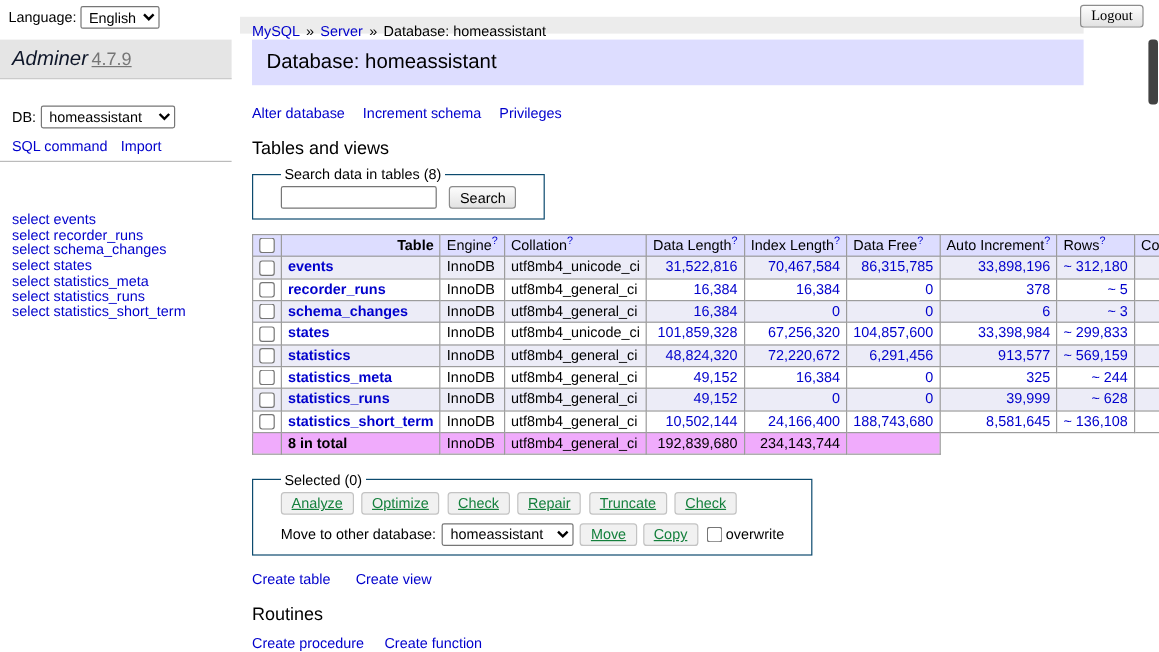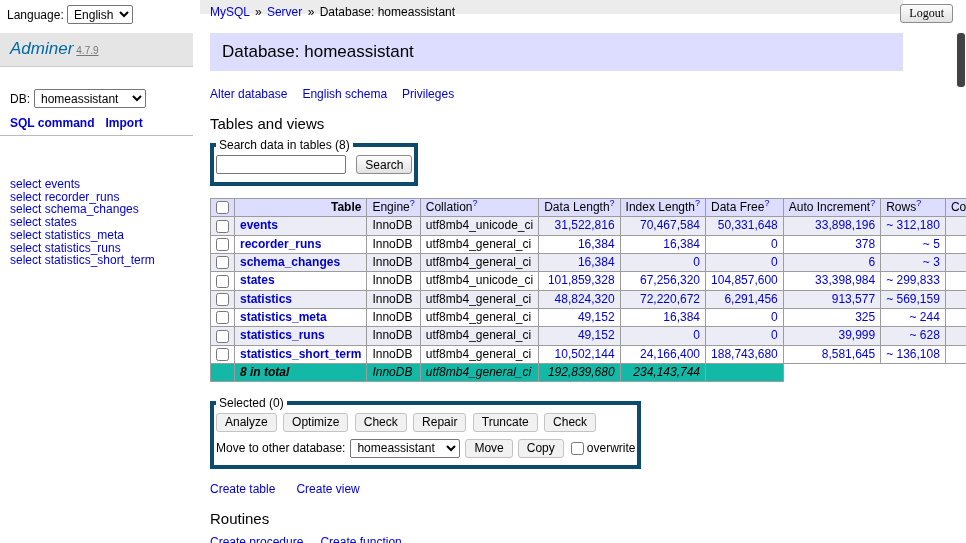--- a/index.html
+++ b/index.html
@@ -13,60 +13,60 @@
   select {
     font-family: inherit; font-size: 12px; height: 19px;
     border: 1px solid #767676; border-radius: 2px; background: #fff; padding: 0 2px;
   }
   button {
     font-family: inherit; font-size: 12px; padding: 1px 8px; height: 19px;
     border: 1px solid #8c8c8c; border-radius: 3px;
     background: linear-gradient(#fdfdfd, #e2e2e2); color: #000; cursor: pointer;
   }
   button:disabled {
-    color: #000000; border-color: #c3c3c3; background: #f1f1f1; cursor: default;
+    color: #15803d; border-color: #c3c3c3; background: #f1f1f1; cursor: default; text-decoration: underline;
   }
   input[type="checkbox"] { margin: 0; width: 13px; height: 13px; vertical-align: middle; }
 
   
   .lang-bar { position: absolute; left: 0; top: 0; width: 200px; height: 26px; padding: 5px 7px; background: #fff; }
   .breadcrumb {
-    position: absolute; left: 200px; top: 0; width: 703px; height: 14px;
+    position: absolute; left: 200px; top: 14px; width: 703px; height: 14px;
     background: #ececec; padding: 5px 10px; white-space: nowrap;
   }
   .breadcrumb .sep { color: #000; margin: 0 2px; }
   .logout { position: absolute; top: 4px; right: 13px; font-family: Liberation Serif, serif; }
 
   
   .sidebar { position: absolute; left: 0; top: 26px; width: 193px; }
   .sidebar h1 {
     margin: 7px 0 0; padding: 7px 10px; background: #e5e5e5;
     border-bottom: 1px solid #cbcbcb; font-weight: normal; font-size: 17px; line-height: 17px;
   }
-  .sidebar h1 .logo { font-style: italic; color: #0369a1; }
-  .sidebar h1 .ver { color: #767676; font-size: 10px; margin-left: 3px; text-decoration: underline; }
+  .sidebar h1 .logo { font-style: italic; color: #0f172a; }
+  .sidebar h1 .ver { color: #767676; font-size: 15px; margin-left: 3px; text-decoration: underline; }
   .db-row { margin: 22px 0 0 10px; }
   .db-row select { width: 112px; margin-left: 4px; }
-  .sb-links { margin: 9px 0 0 10px; line-height: 13px; font-weight: bold; }
+  .sb-links { margin: 9px 0 0 10px; line-height: 13px; }
   .sb-links a { margin-right: 11px; }
   .sb-sep { border-top: 1px solid #bbb; margin-top: 5px; width: 193px; }
   .sb-tables { padding: 9px 0 0 10px; margin-top: 33px; }
   .sb-tables a { display: block; line-height: 12.7px; white-space: nowrap; }
 
   
   .main { position: absolute; left: 210px; top: 26px; width: 712px; }
   .main h2 {
     margin: 7px 0 0; width: 693px; padding: 10px 12px; background: #ddddff;
     font-weight: normal; font-size: 17px; line-height: 18px;
   }
   .actions { margin-top: 16px; line-height: 14px; }
   .actions a { margin-right: 15px; }
   h3 { font-weight: normal; font-size: 15px; line-height: 15px; margin: 15px 0 0; }
 
-  fieldset { border: 4px solid #0c4a6e; margin: 0; padding: 3px 2px 8px; display: inline-block; }
+  fieldset { border: 1px solid #0c4a6e; margin: 0; padding: 3px 23px 8px; display: inline-block; }
   legend { padding: 0 3px; font-size: 12px; }
   .search-fs { margin-top: 7px; }
   .search-input {
     width: 130px; height: 19px; border: 1px solid #767676; border-radius: 2px;
     font-family: inherit; font-size: 12px; padding: 1px 4px; vertical-align: middle;
   }
   .search-fs button { margin-left: 7px; vertical-align: middle; }
 
   table.data { border-collapse: collapse; margin-top: 12px; background: #fff; }
   .data th, .data td {
@@ -76,21 +76,21 @@
   .data thead th, .data thead td { background: #ddddff; }
   .data thead th { font-weight: bold; text-align: right; }
   .data thead td { text-align: left; }
   .data sup { line-height: 0; }
   .data sup a { font-size: 9px; }
   .data .check { text-align: center; width: 22px; }
   .data tbody tr:nth-child(odd) { background: #ececf7; }
   .data tbody th, .data tfoot th { text-align: left; }
   .data tbody th a { font-weight: bold; }
   .data .num { text-align: right; }
-  .data tfoot td, .data tfoot th { background: #14b8a6; font-style: italic; }
+  .data tfoot td, .data tfoot th { background: #f0abfc; }
   .data .comment-col { min-width: 58px; }
 
   .sel-fs { margin-top: 14px; padding-bottom: 7px; }
   .sel-buttons button { margin-right: 3px; }
   .move-row { margin-top: 7px; display: flex; align-items: center; }
   .move-row select { width: 110px; margin-left: 5px; }
   .move-row button { margin-left: 5px; }
   .move-row input[type="checkbox"] { margin-left: 7px; }
   .move-row label { margin-left: 3px; }
 
@@ -145,21 +145,21 @@
     <a>select statistics_meta</a>
     <a>select statistics_runs</a>
     <a>select statistics_short_term</a>
   </div>
 </div>
 
 <div class="main">
   <h2>Database: homeassistant</h2>
 
   <div class="actions">
-    <a>Alter database</a><a>English schema</a><a>Privileges</a>
+    <a>Alter database</a><a>Increment schema</a><a>Privileges</a>
   </div>
 
   <h3>Tables and views</h3>
 
   <fieldset class="search-fs">
     <legend>Search data in tables (8)</legend>
     <input type="text" class="search-input" value="" style="">
     <button>Search</button>
   </fieldset>
 
@@ -179,21 +179,21 @@
       </tr>
     </thead>
     <tbody>
   <tr>
     <td class="check"><input type="checkbox" style=""></td>
     <th><a>events</a></th>
     <td>InnoDB</td>
     <td>utf8mb4_unicode_ci</td>
     <td class="num"><a>31,522,816</a></td>
     <td class="num"><a>70,467,584</a></td>
-    <td class="num"><a>50,331,648</a></td>
+    <td class="num"><a>86,315,785</a></td>
     <td class="num"><a>33,898,196</a></td>
     <td class="num"><a>~ 312,180</a></td>
     <td></td>
   </tr>
 
   <tr>
     <td class="check"><input type="checkbox" style=""></td>
     <th><a>recorder_runs</a></th>
     <td>InnoDB</td>
     <td>utf8mb4_general_ci</td>

